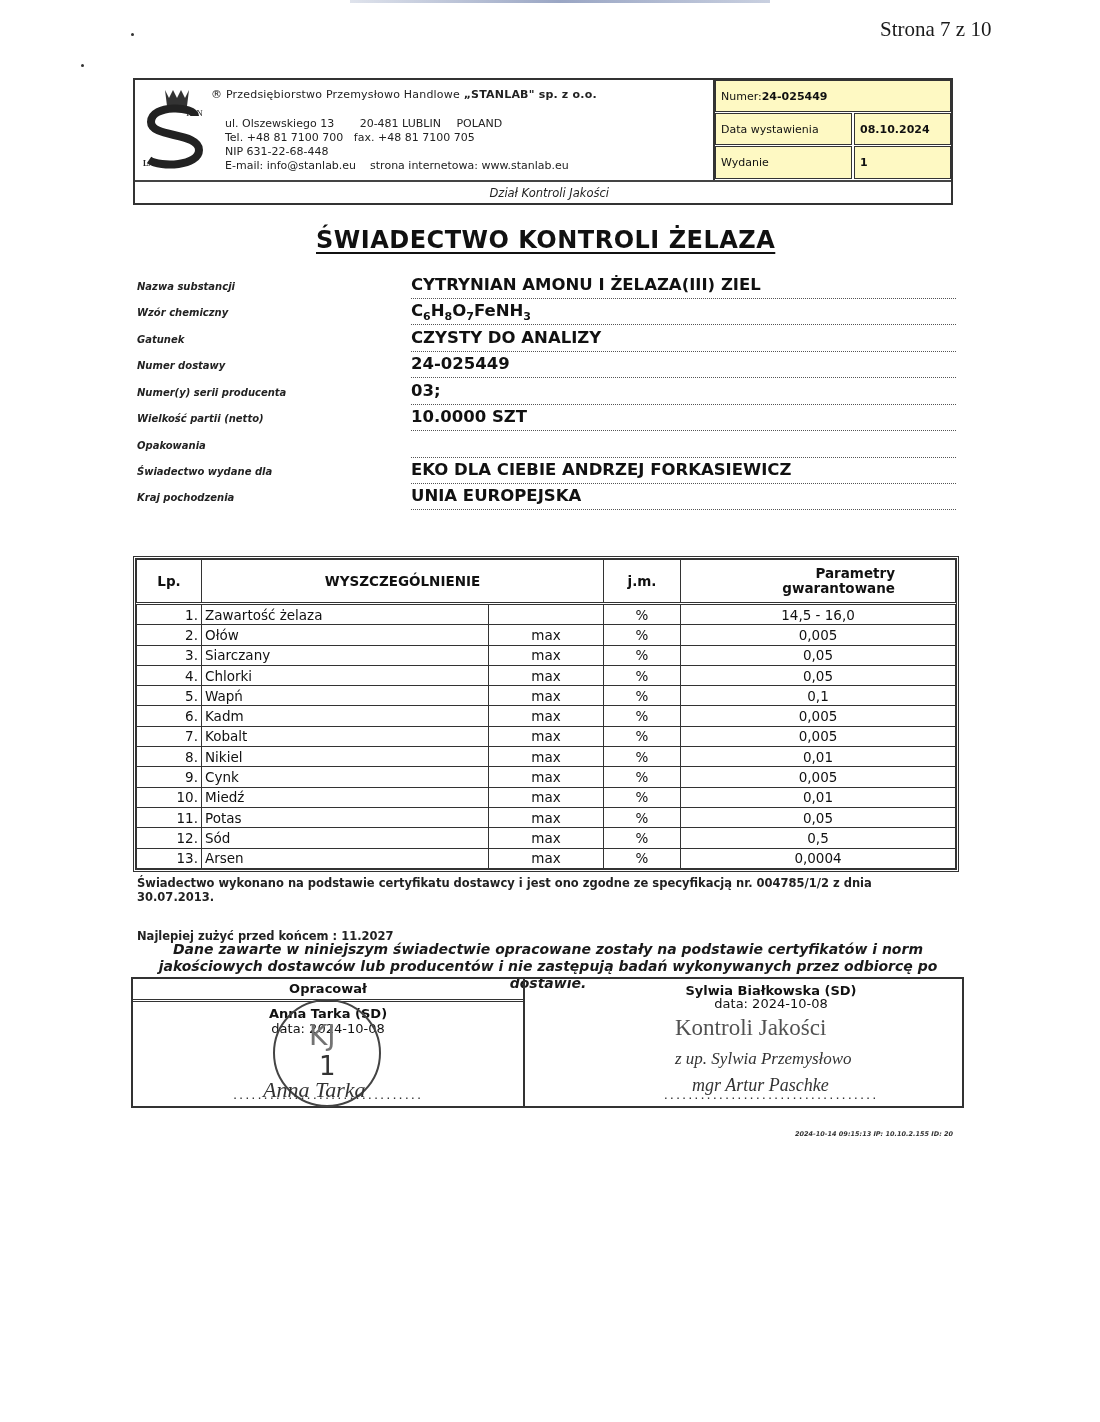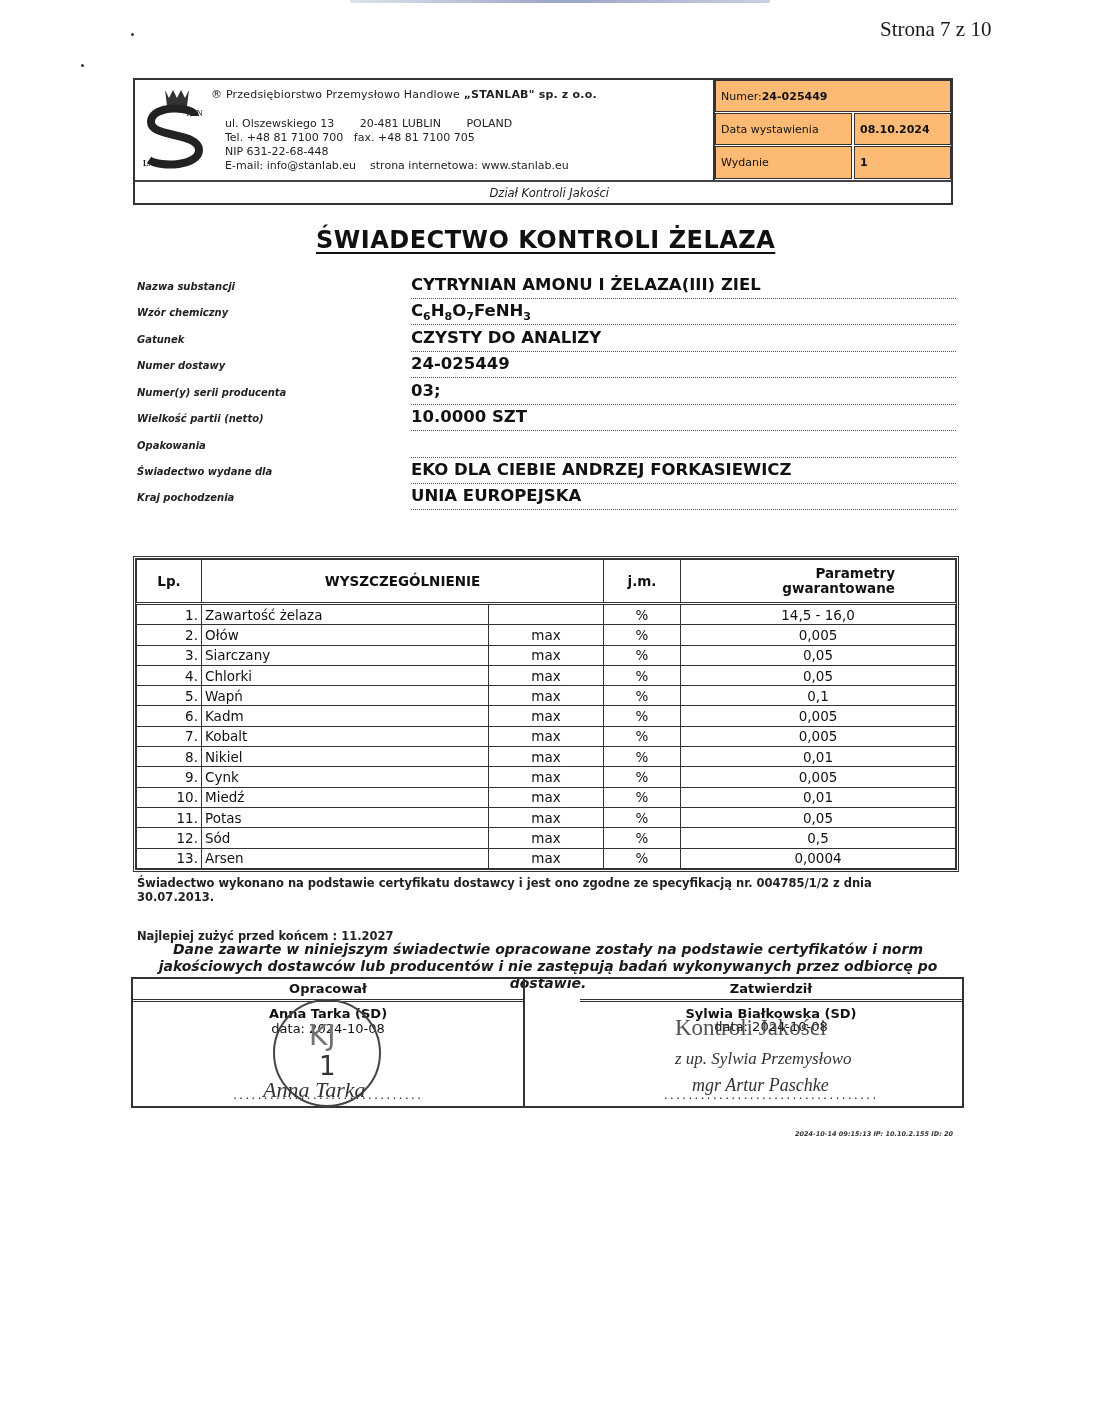--- a/index.html
+++ b/index.html
@@ -14,21 +14,21 @@
   .hdr-left{left:0;top:0;width:580px;height:100px;border-right:2px solid #333;box-sizing:border-box;}
   .hdr-bottom{left:0;top:100px;width:816px;height:23px;border-top:2px solid #444;box-sizing:border-box;}
   .dept{right:342px;top:4px;font-size:11.5px;font-style:italic;color:#222;}
   .logo{left:6px;top:6px;width:70px;height:86px;}
   .company{left:76px;top:8px;font-size:11px;color:#222;letter-spacing:0.2px;}
   .company b{font-weight:bold;}
   .addr{left:90px;top:37px;font-size:11px;color:#222;}
   .addr span{display:inline-block;}
   .line{left:90px;font-size:11px;color:#222;}
   .hdr-right{left:580px;top:0;width:236px;height:100px;}
-  .cell{position:absolute;border:1.5px solid #333;box-sizing:border-box;font-size:11px;padding-left:5px;display:flex;align-items:center;background:#fdba74;}
+  .cell{position:absolute;border:1.5px solid #333;box-sizing:border-box;font-size:11px;padding-left:5px;display:flex;align-items:center;background:#fef9c3;}
   .cell b{font-weight:bold;}
 
   .title{left:316px;top:226px;font-size:24px;font-weight:bold;letter-spacing:0.5px;text-decoration:underline;text-underline-offset:4px;}
 
   
   .prop-label{left:137px;font-size:10px;font-style:italic;font-weight:bold;color:#222;}
   .prop-val{left:411px;width:545px;font-size:16.5px;font-weight:bold;color:#111;border-bottom:1px dotted #555;height:24px;box-sizing:border-box;line-height:20px;}
   .prop-val sub{font-size:11px;}
 
   
@@ -72,21 +72,21 @@
   <div class="abs hdr-left">
     <svg class="abs logo" viewBox="0 0 70 86">
       <path d="M24 4 l4 8 l4-8 l4 8 l4-8 l4 8 l4-8 l-2 16 h-20 z" fill="#333"></path>
       <path d="M54 30 C54 20 10 18 10 36 C10 52 58 46 58 64 C58 80 20 82 8 74" fill="none" stroke="#222" stroke-width="8"></path>
       <text x="44" y="30" font-size="9" fill="#222" font-family="Liberation Serif,serif">TAN</text>
       <text x="2" y="80" font-size="8" fill="#222" font-weight="bold" font-family="Liberation Serif,serif">LAB</text>
     </svg>
     <div class="abs company"><span>® Przedsiębiorstwo Przemysłowo Handlowe </span><b>„STANLAB" sp. z o.o.</b></div>
     <div class="abs addr">
       <span style="margin-right:22px;">ul. Olszewskiego 13</span>
-      <span style="margin-right:22px;text-align:right;">20-481 LUBLIN</span>
+      <span style="margin-right:12px;text-align:right;">20-481 LUBLIN</span>
       <span>POLAND</span>
     </div>
     <div class="abs line" style="top:51px;white-space:pre;">Tel. +48 81 7100 700   fax. +48 81 7100 705</div>
     <div class="abs line" style="top:65px;">NIP 631-22-68-448</div>
     <div class="abs line" style="top:79px;white-space:pre;">E-mail: info@stanlab.eu    strona internetowa: www.stanlab.eu</div>
   </div>
   <div class="abs hdr-right">
     <div class="cell" style="left:0;top:0;width:236px;height:32px;">
       <span>Numer: </span>
         <b>24-025449</b>
@@ -240,21 +240,20 @@
     <div class="sig-name">Anna Tarka (SD)</div>
     <div class="sig-date">data: 2024-10-08</div>
     <div class="abs stamp">
       <span class="stamp-kj">KJ</span>
       <span class="stamp-1">1</span>
     </div>
     <div class="abs hand" style="left:130px;top:98px;font-size:22px;">Anna Tarka</div>
     <div class="dots">...............................</div>
   </div>
   <div class="sig-col" style="left:447px;width:382px;">
-    <div class="sig-head">Zatwierdził</div>
     <div class="sig-name">Sylwia Białkowska (SD)</div>
     <div class="sig-date" style="margin-top:-2px;">data: 2024-10-08</div>
     <div class="abs hand" style="left:95px;top:36px;font-size:23px;font-style:normal;opacity:0.85;">Kontroli Jakości</div>
     <div class="abs hand" style="left:95px;top:70px;font-size:17px;">z up. Sylwia Przemysłowo</div>
     <div class="abs hand" style="left:112px;top:96px;font-size:18px;">mgr Artur Paschke</div>
     <div class="dots">...................................</div>
   </div>
 </div>
 
 <div class="abs footer-id">2024-10-14 09:15:13 IP: 10.10.2.155 ID: 20</div>

